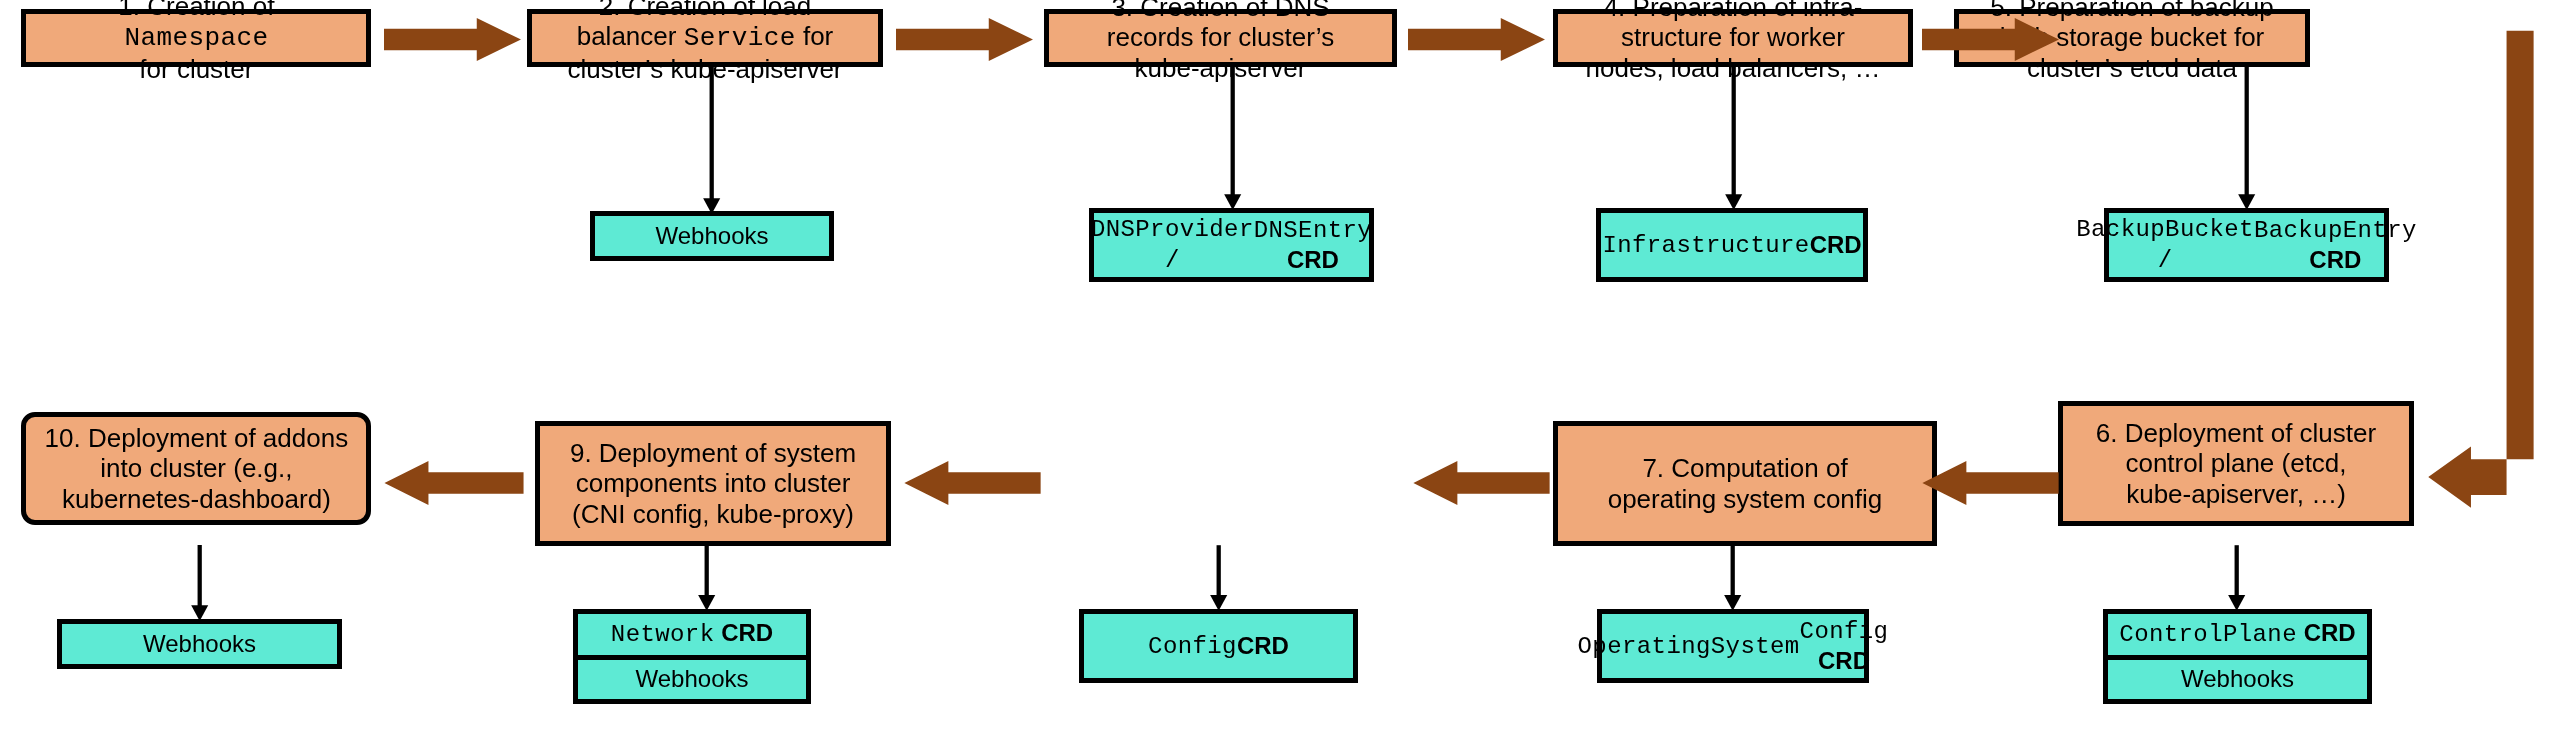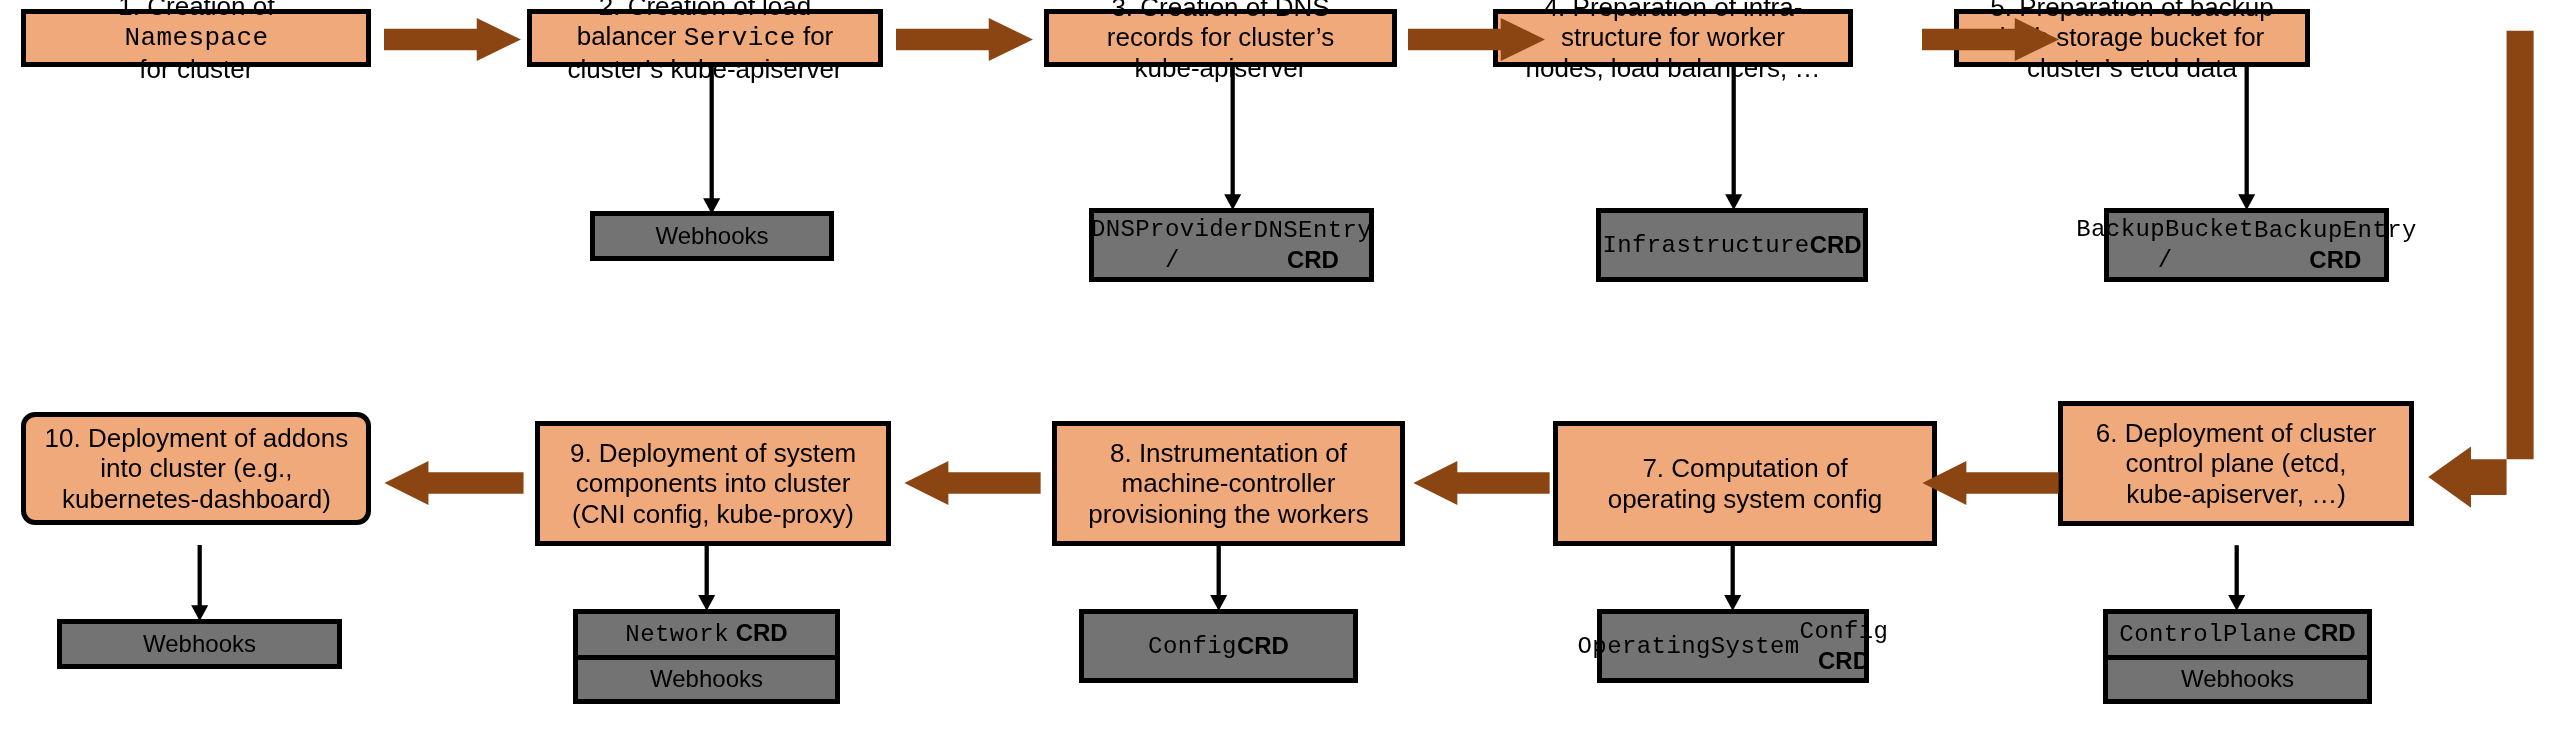--- a/index.html
+++ b/index.html
@@ -33,21 +33,21 @@
     line-height: 1.17;
     color: #000000;
     font-family: "Liberation Sans", sans-serif;
   }
   .step-box .txt { width: 100%; }
 
   
   .artifact {
     position: absolute;
     box-sizing: border-box;
-    background: #737373;
+    background: #5eead4;
     border: 5px solid #000000;
     display: flex;
     flex-direction: column;
     color: #000000;
   }
   .artifact .seg {
     box-sizing: border-box;
     flex: 1 1 auto;
     display: flex;
     align-items: center;
@@ -106,21 +106,21 @@
   </div>
 
   <div class="step-box" style="left:1044px; top:8.5px; width:353px; height:58px;">
     <div class="txt">
         <div><span class="sans">3. Creation of DNS</span></div>
         <div><span class="sans">records for cluster’s</span></div>
         <div><span class="sans">kube-apiserver</span></div>
       </div>
   </div>
 
-  <div class="step-box" style="left:1493px; top:8.5px; width:360px; height:58px;">
+  <div class="step-box" style="left:1553px; top:8.5px; width:360px; height:58px;">
     <div class="txt">
         <div><span class="sans">4. Preparation of infra-</span></div>
         <div><span class="sans">structure for worker</span></div>
         <div><span class="sans">nodes, load balancers, …</span></div>
       </div>
   </div>
 
   <div class="step-box" style="left:1954px; top:8.5px; width:356px; height:58px;">
     <div class="txt">
         <div><span class="sans">5. Preparation of backup</span></div>
@@ -138,27 +138,20 @@
   </div>
 
   <div class="step-box" style="left:535px; top:421px; width:356px; height:125px;">
     <div class="txt">
         <div><span class="sans">9. Deployment of system</span></div>
         <div><span class="sans">components into cluster</span></div>
         <div><span class="sans">(CNI config, kube-proxy)</span></div>
       </div>
   </div>
 
-  <div class="step-box" style="left:1052px; top:421px; width:353px; height:125px;">
-    <div class="txt">
-        <div><span class="sans">8. Instrumentation of</span></div>
-        <div><span class="sans">machine-controller</span></div>
-        <div><span class="sans">provisioning the workers</span></div>
-      </div>
-  </div>
 
   <div class="step-box" style="left:1553px; top:421px; width:384px; height:125px;">
     <div class="txt">
         <div><span class="sans">7. Computation of</span></div>
         <div><span class="sans">operating system config</span></div>
       </div>
   </div>
 
   <div class="step-box" style="left:2058px; top:401px; width:356px; height:125px;">
     <div class="txt">
@@ -194,21 +187,21 @@
         <div><span class="mono">BackupEntry</span><span class="crd"> CRD</span></div>
       </div>
   </div>
 
   <div class="artifact" style="left:57px; top:619px; width:285px; height:50px;">
     <div class="seg">
         <div><span class="sans">Webhooks</span></div>
       </div>
   </div>
 
-  <div class="artifact" style="left:573px; top:609px; width:267px; height:95px;">
+  <div class="artifact" style="left:573px; top:609px; width:238px; height:95px;">
     <div class="seg">
         <div><span class="mono">Network</span><span class="crd"> CRD</span></div>
       </div>
     <div class="seg divider-top">
         <div><span class="sans">Webhooks</span></div>
       </div>
   </div>
 
   <div class="artifact" style="left:1079px; top:609px; width:279px; height:74px;">
     <div class="seg">

